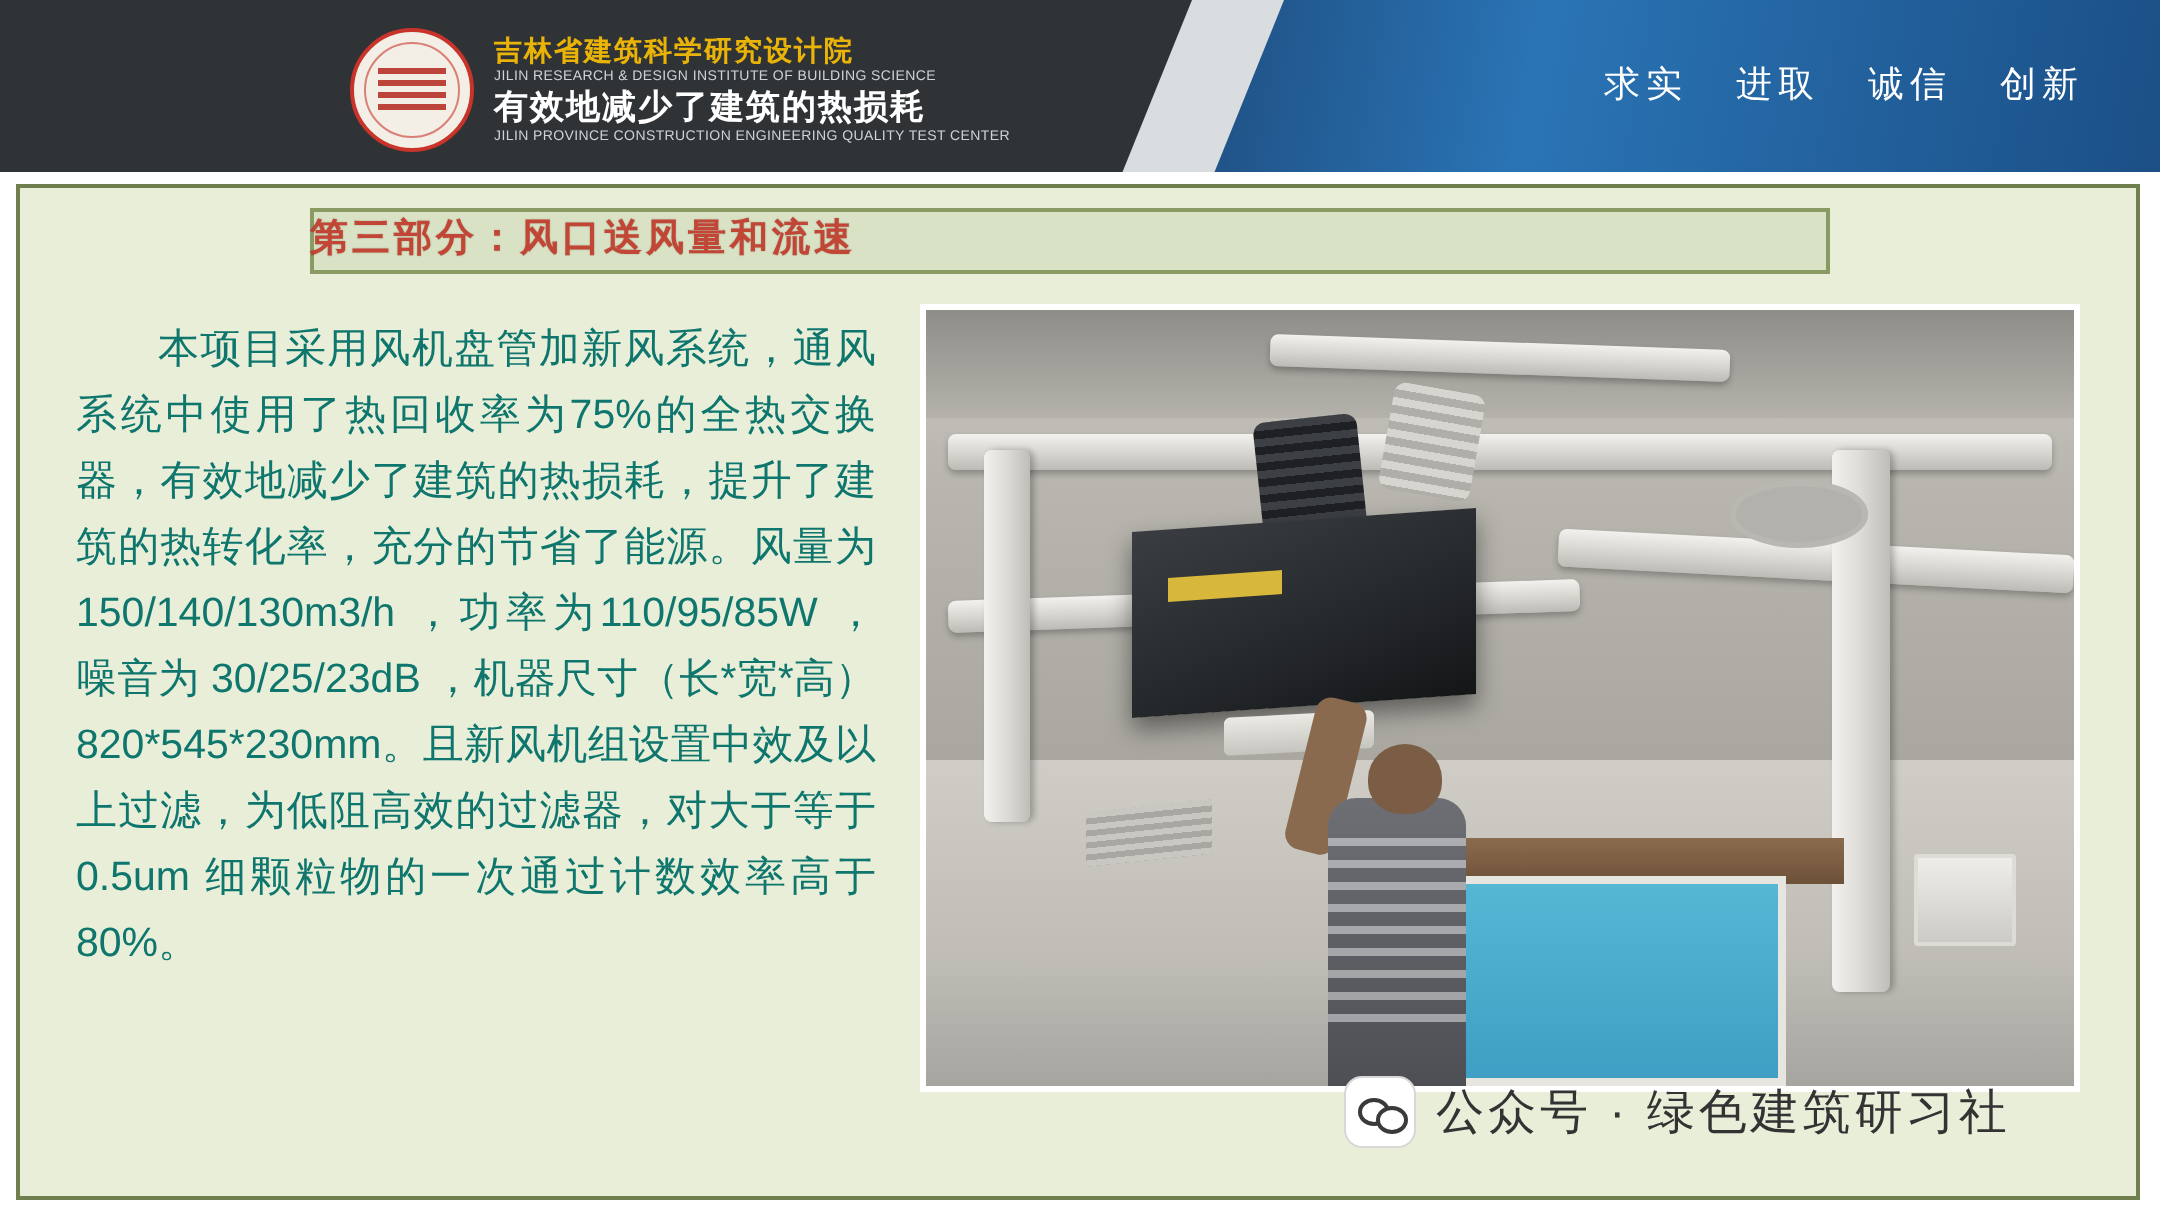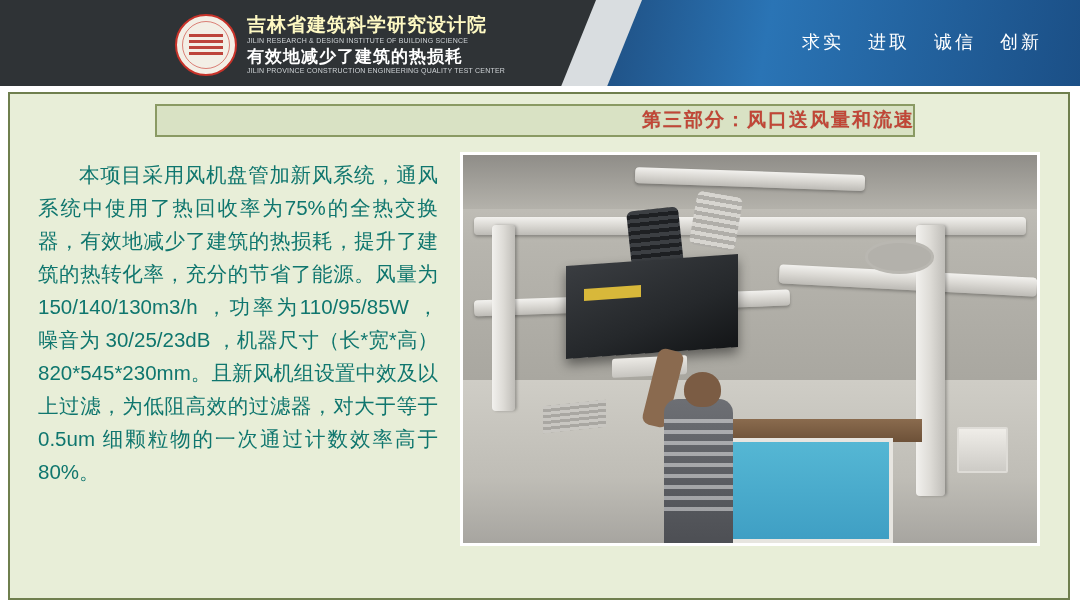--- a/index.html
+++ b/index.html
@@ -87,22 +87,22 @@
     content: "";
     position: absolute;
     left: 50%; top: 50%;
     transform: translate(-50%,-50%);
     width: 46px; height: 46px;
     border-radius: 50%;
     border: 1px solid rgba(200,51,42,.6);
   }
   .logo-text { line-height: 1.05; }
   .logo-cn1 {
-    color: #fef9c3;
-    font-size: 19px;
+    color: #eab308;
+    font-size: 14px;
     font-weight: bold;
     letter-spacing: 1px;
     white-space: nowrap;
   }
   .logo-en1 {
     color: #cfd3d6;
     font-size: 7px;
     letter-spacing: .2px;
     white-space: nowrap;
     margin-top: 2px;
@@ -146,21 +146,21 @@
     border: 2px solid #8a9a63;
     box-sizing: border-box;
   }
   .title-text {
     position: absolute;
     left: 155px;
     top: 104px;
     width: 760px;
     height: 33px;
     line-height: 31px;
-    text-align: right;
+    text-align: left;
     color: #c0392b;
     font-size: 19px;
     font-weight: bold;
     letter-spacing: 2px;
     text-shadow: 0 0 1px rgba(0,0,0,.25);
     opacity: .92;
   }
 
   
   .content-text {
@@ -404,14 +404,18 @@
     <div class="ph ph-curtain"></div>
     <div class="ph ph-window"></div>
     <div class="ph ph-vent-right"></div>
 
     <div class="ph ph-person-arm"></div>
     <div class="ph ph-person-body"></div>
     <div class="ph ph-person-stripe"></div>
     <div class="ph ph-person-head"></div>
   </div>
 
+  <div class="footer-wm">
+    <div class="wm-logo"></div>
+    <div class="wm-text">公众号 · 绿色建筑研习社</div>
+  </div>
 
 </div>
 
 </body></html>

